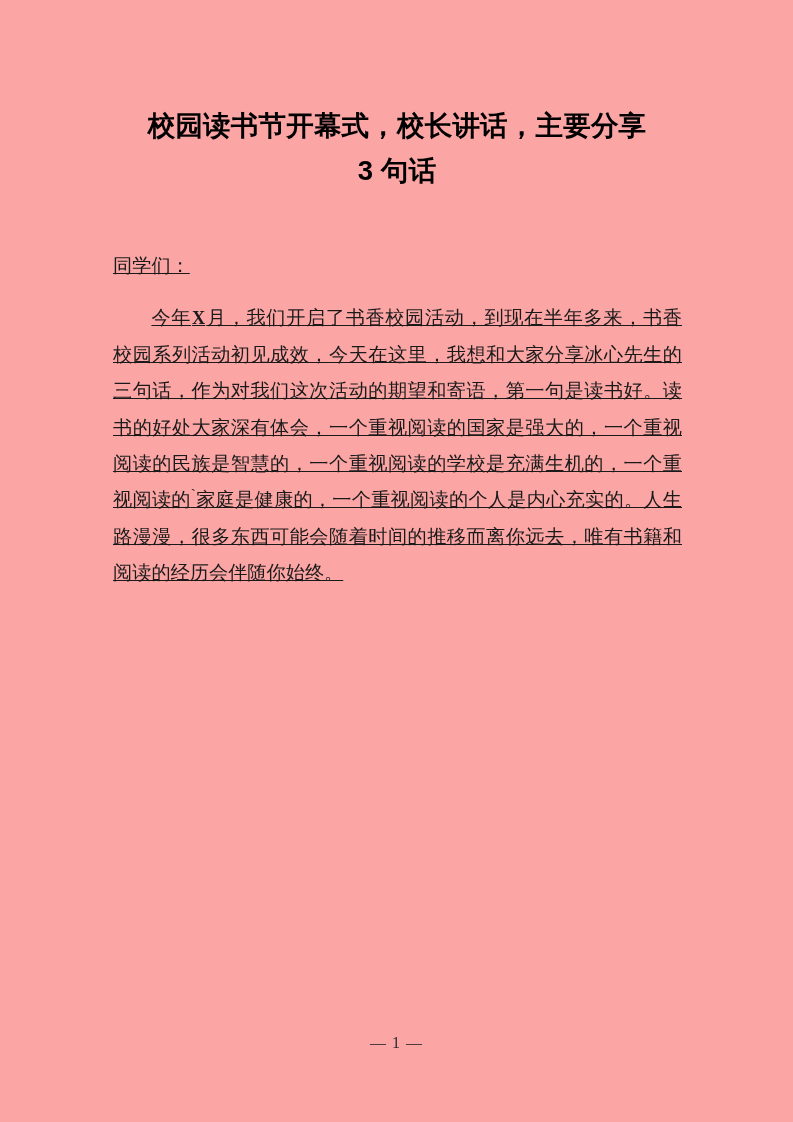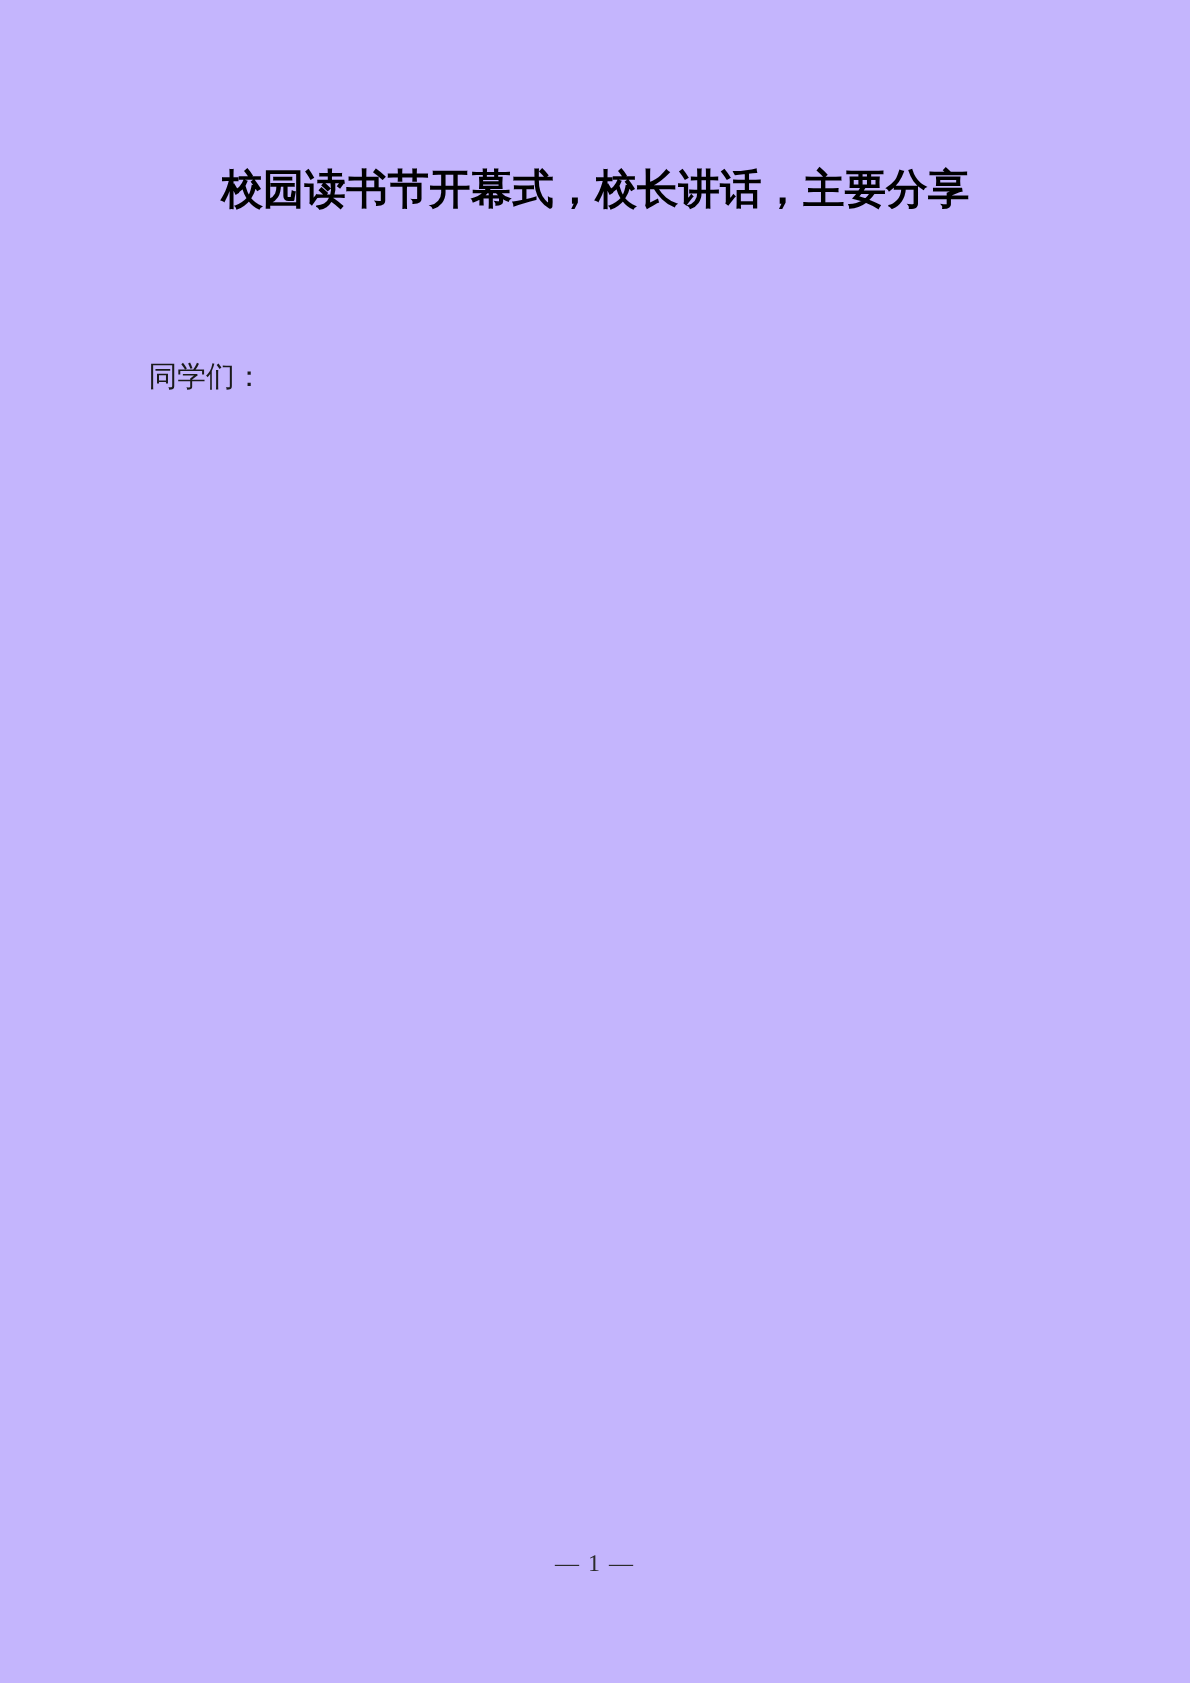--- a/index.html
+++ b/index.html
@@ -6,21 +6,21 @@
   html, body {
     margin: 0;
     padding: 0;
     background: #ffffff;
   }
 
   .page {
     position: relative;
     width: 793px;
     height: 1122px;
-    background: #c4b5fd;
+    background: #fca5a5;
     margin: 0 auto;
     overflow: hidden;
     box-sizing: border-box;
   }
 
   
   .doc-title {
     position: absolute;
     left: 97px;
     top: 103px;
@@ -42,25 +42,26 @@
     width: 601px;
     font-family: "Liberation Serif", "DejaVu Serif", serif;
     font-size: 19.2px;
     line-height: 36.4px;
     color: #1a1a1a;
     text-align: justify;
     text-justify: inter-ideograph;
   }
 
   .para {
-    margin: 2px;
+    margin: 16px;
     text-indent: 2em;
     text-align: justify;
     text-justify: inter-ideograph;
     white-space: normal;
+    text-decoration: underline;
   }
 
   .para.no-indent {
     text-indent: 0;
   }
 
   
   .lat {
     font-family: "Liberation Serif", "DejaVu Serif", serif;
     font-weight: bold;
@@ -89,27 +90,29 @@
     letter-spacing: 1px;
   }
 </style>
 </head>
 <body>
 
 <div class="page">
 
   <div class="doc-title">
     <div>校园读书节开幕式，校长讲话，主要分享</div>
+    <div>3 句话</div>
   </div>
 
   <div class="body-block">
 
     <p class="para no-indent">同学们：</p>
 
 
 
+    <p class="para">今年<span class="lat">X</span>月，我们开启了书香校园活动，到现在半年多来，书香校园系列活动初见成效，今天在这里，我想和大家分享冰心先生的三句话，作为对我们这次活动的期望和寄语，第一句是读书好。读书的好处大家深有体会，一个重视阅读的国家是强大的，一个重视阅读的民族是智慧的，一个重视阅读的学校是充满生机的，一个重视阅读的<span class="artifact-tick">`</span>家庭是健康的，一个重视阅读的个人是内心充实的。人生路漫漫，很多东西可能会随着时间的推移而离你远去，唯有书籍和阅读的经历会伴随你始终。</p>
 
 
   </div>
 
   <div class="page-footer">— 1 —</div>
 
 </div>
 
 </body></html>

